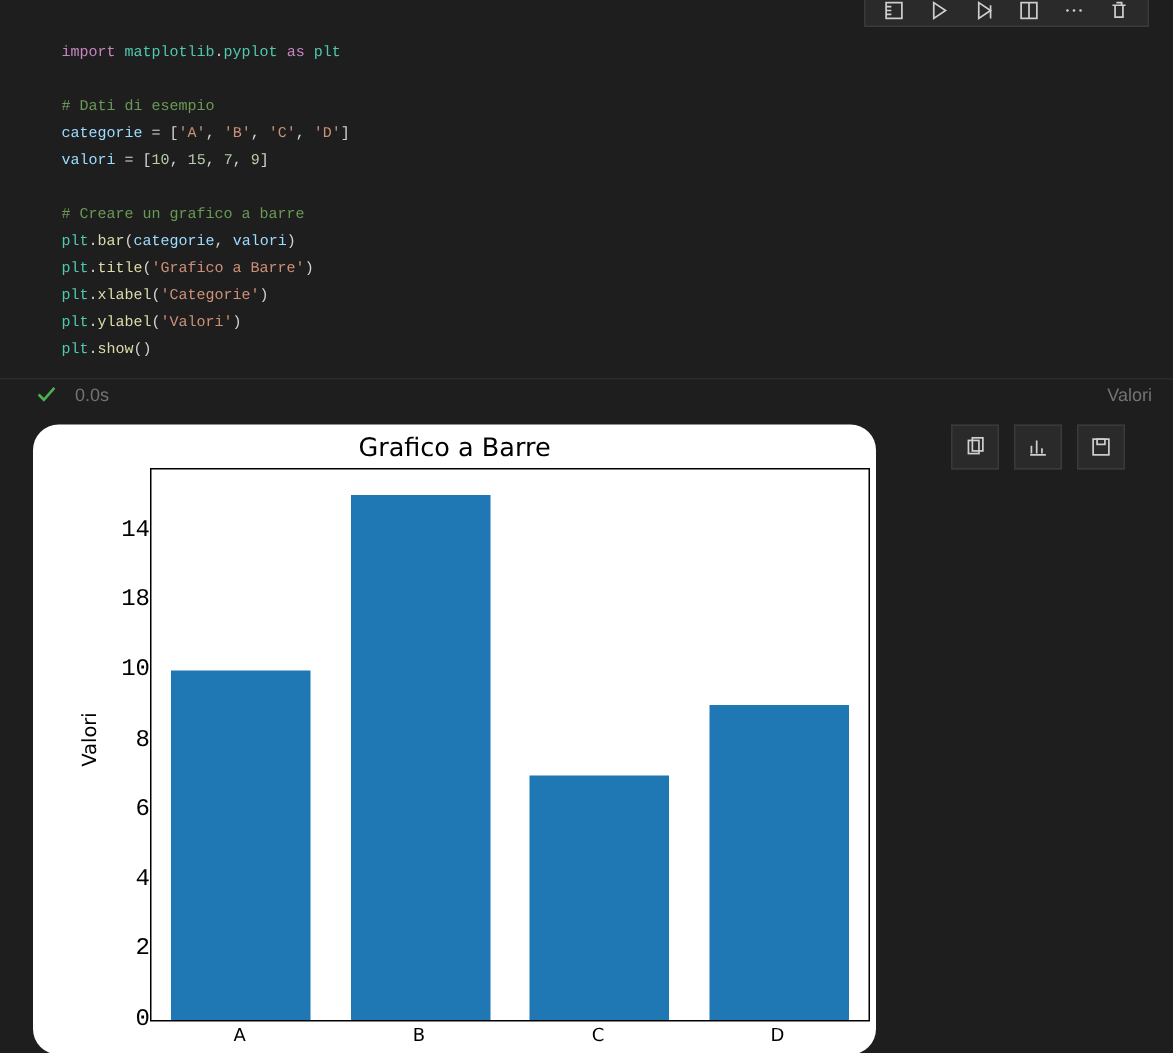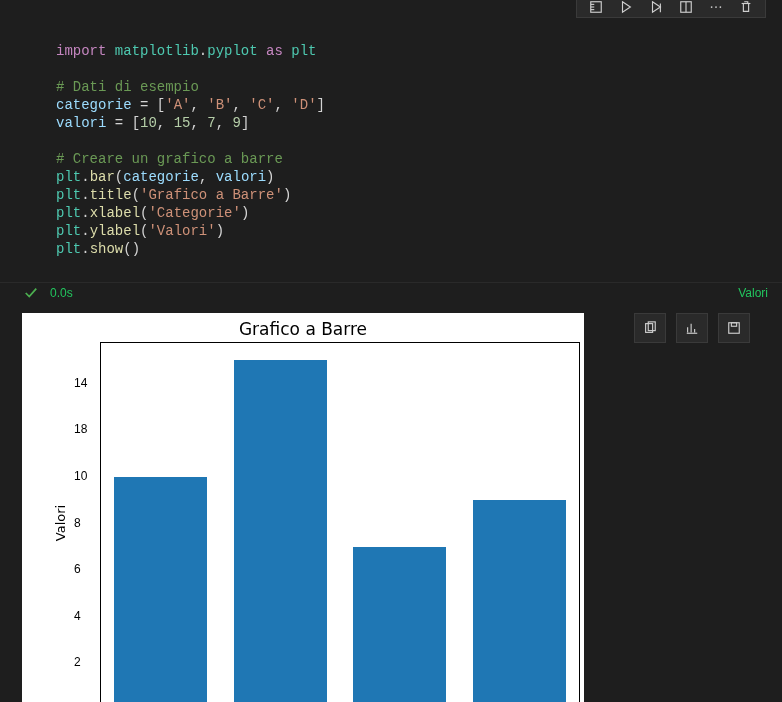--- a/index.html
+++ b/index.html
@@ -24,59 +24,60 @@
     display: flex;
     gap: 16px;
     align-items: center;
     background: #2a2a2a;
     border: 1px solid #3a3a3a;
     padding: 0 12px 4px 12px;
     border-top: none;
   }
   .tb-ico { width: 14px; height: 14px; stroke: #cfcfcf; fill: none; stroke-width: 1.3; cursor: pointer; }
   pre.code {
-    margin: 16px;
+    margin: 1px;
     padding: 8px 16px 8px 40px;
     font-family: Consolas, "Courier New", monospace;
-    font-size: 14px;
+    font-size: 10px;
     line-height: 18px;
     white-space: pre;
   }
   .tok-key { color: #c586c0; }
   .tok-mod { color: #4ec9b0; }
   .tok-id  { color: #9cdcfe; }
   .tok-fn  { color: #dcdcaa; }
   .tok-pun { color: #d4d4d4; }
   .tok-str { color: #ce9178; }
   .tok-num { color: #b5cea8; }
   .tok-cmt { color: #6a9955; }
   .tok-op  { color: #d4d4d4; }
   .status-bar {
     display: flex;
     align-items: flex-start;
     justify-content: space-between;
     border-top: 1px solid #2a2a2a;
     padding: 3px 14px 3px 24px;
     font-size: 12px;
-    color: #22c55e;
+    color: #737373;
   }
   .status-left { display: flex; align-items: center; gap: 12px; }
   .check-ico { width: 14px; height: 14px; stroke: #4caf50; fill: none; stroke-width: 2; }
   .output-area {
     display: flex;
     align-items: flex-start;
     gap: 40px;
     padding: 10px 0 0 22px;
   }
   .chart-wrap {
     width: 562px;
     height: 420px;
     background: #ffffff;
     position: relative;
     color: #000;
+    border-radius: 17px;
   }
   .chart-title {
     position: absolute;
     top: 6px;
     left: 0; right: 0;
     text-align: center;
     font-size: 17px;
     font-family: "DejaVu Sans", Arial, sans-serif;
   }
   
@@ -93,24 +94,24 @@
     left: 20px;
     top: 50%;
     transform: translateY(-50%) rotate(-90deg);
     transform-origin: center;
     font-size: 13px;
     font-family: "DejaVu Sans", Arial, sans-serif;
   }
   .ytick {
     position: absolute;
     right: 484px;
-    font-size: 12px;
-    font-family: Liberation Sans, sans-serif;
+    font-size: 16px;
+    font-family: Liberation Mono, monospace;
     transform: translateY(-50%);
-    text-align: left;
+    text-align: right;
     width: 26px;
   }
   .xtick {
     position: absolute;
     top: 400px;
     font-size: 12px;
     font-family: "DejaVu Sans", Arial, sans-serif;
     transform: translateX(-50%);
   }
   .bar {

